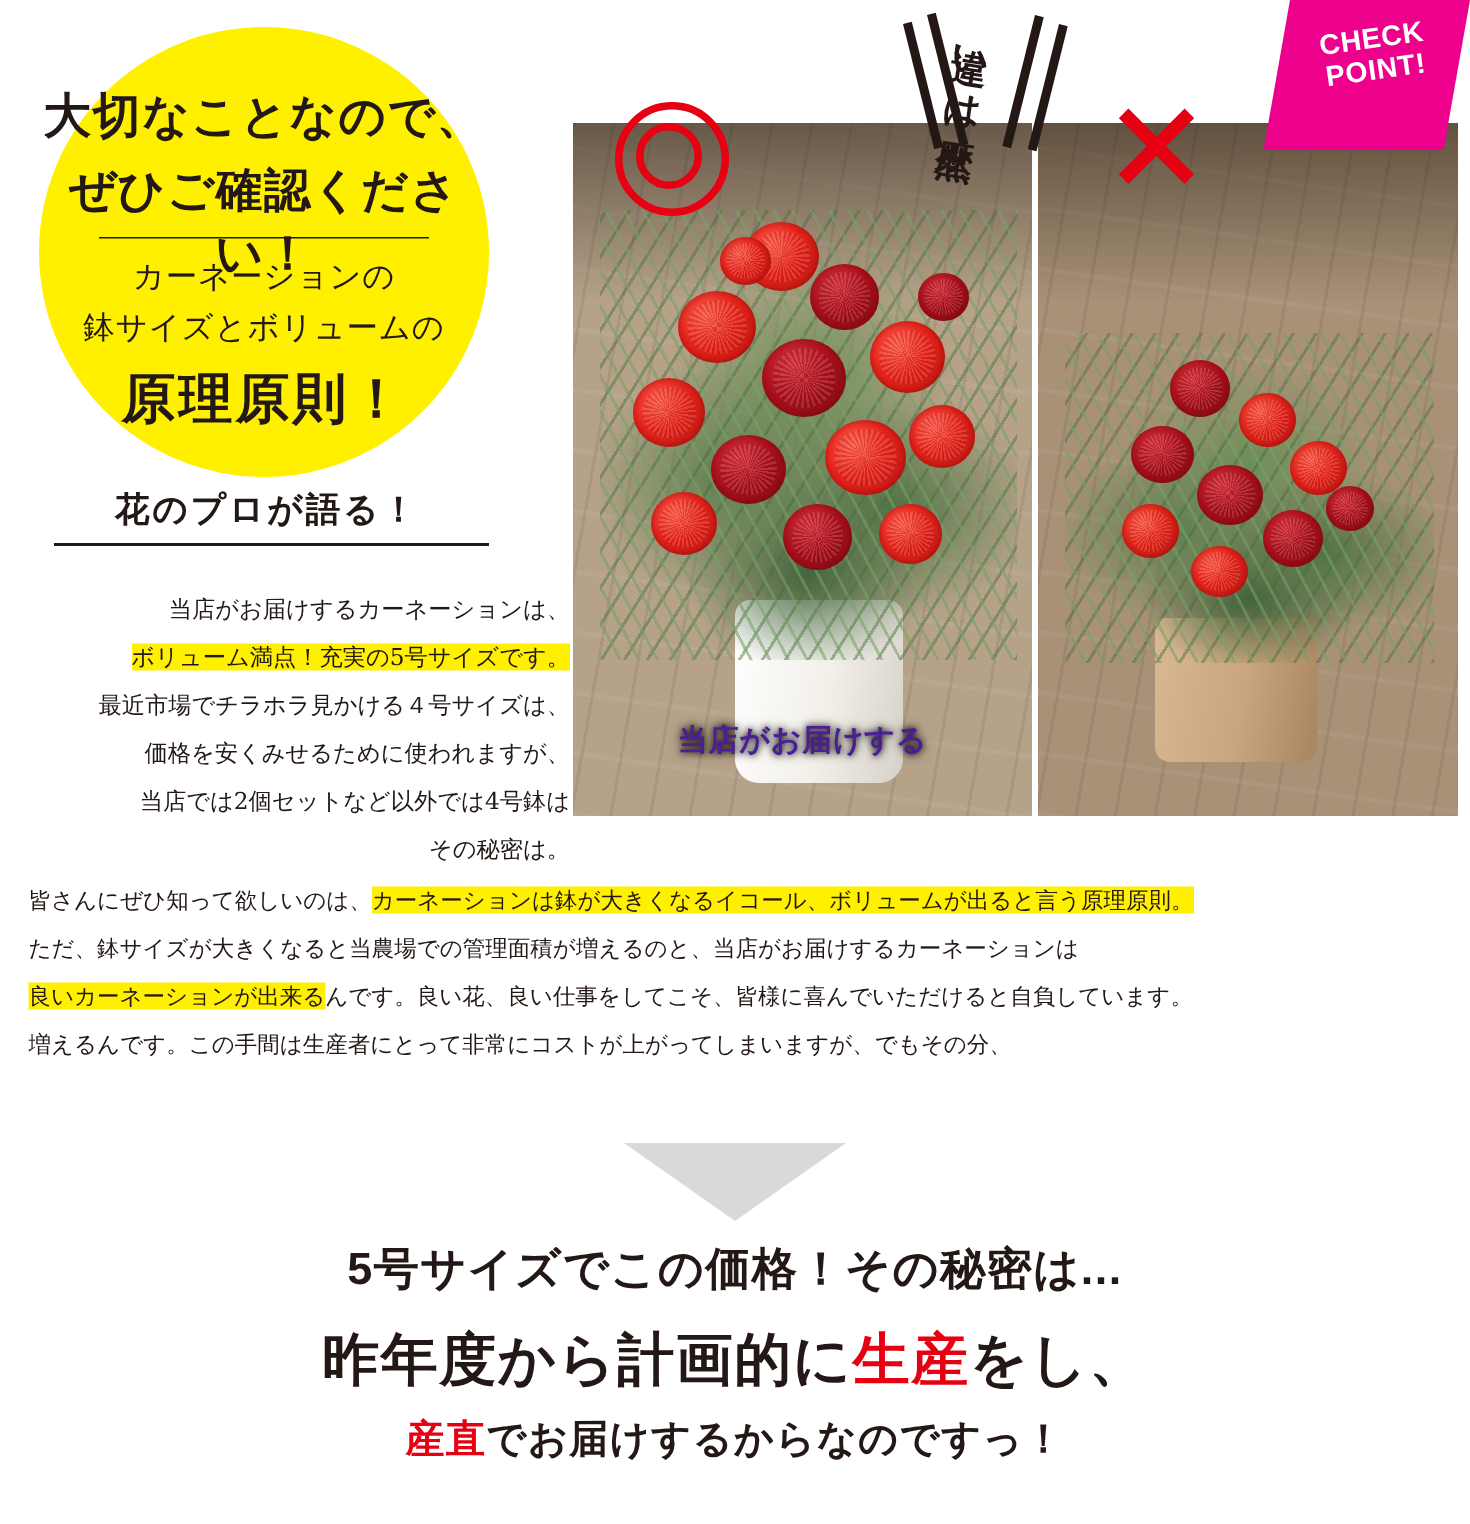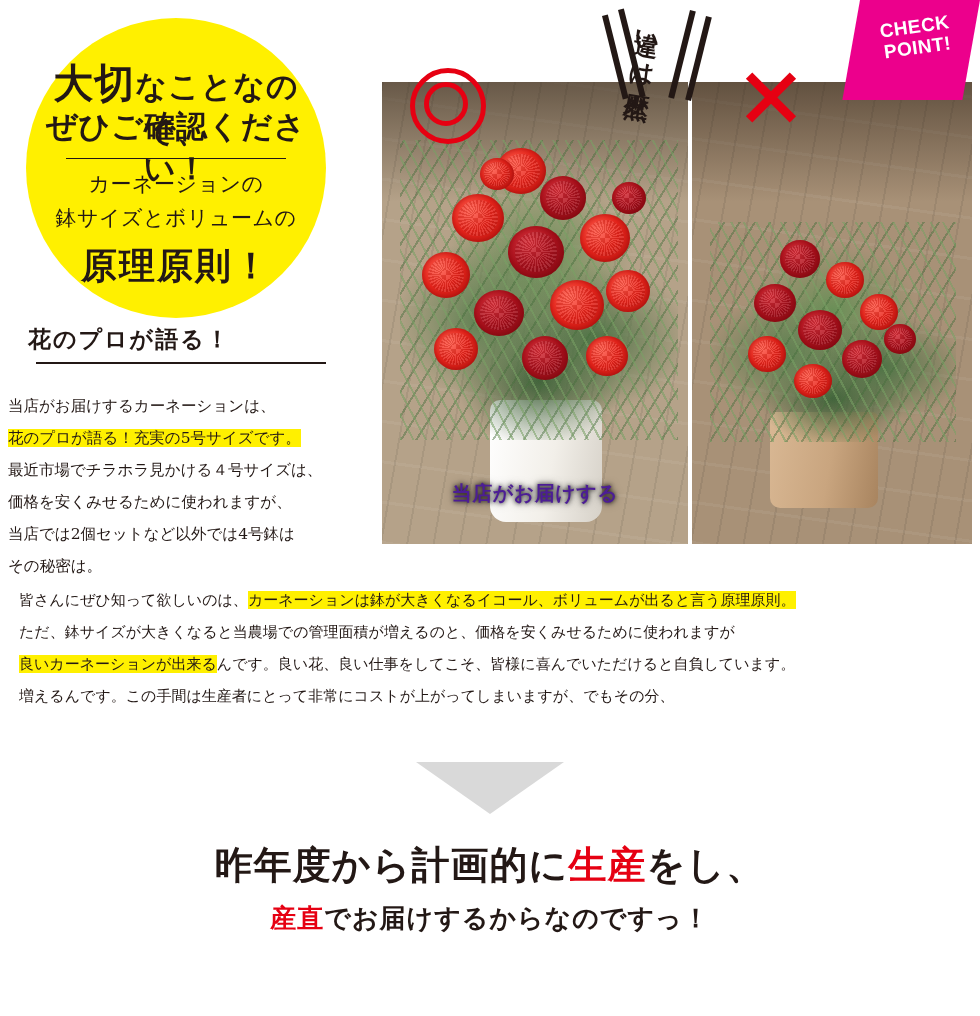--- a/index.html
+++ b/index.html
@@ -63,21 +63,21 @@
   }
   .ct-l1 {
     position: absolute;
     top: 38px;
     width: 300px;
     font-size: 31px;
     font-weight: bold;
     letter-spacing: 1px;
   }
   .ct-l1 .big {
-    font-size: 40px;
+    font-size: 32px;
   }
   .ct-l2 {
     position: absolute;
     top: 88px;
     width: 300px;
     font-size: 31px;
     font-weight: bold;
     letter-spacing: 1px;
   }
   .ct-rule {
@@ -109,20 +109,21 @@
     font-weight: bold;
     letter-spacing: 2px;
   }
 
   
   .pro-talk {
     position: absolute;
     left: 28px;
     top: 324px;
     width: 300px;
+    text-align: center;
     font-family: "DejaVu Serif", serif;
     font-size: 23px;
     font-weight: bold;
     letter-spacing: 2px;
     color: #231815;
     z-index: 6;
   }
   .pro-talk-rule {
     position: absolute;
     left: 36px;
@@ -137,21 +138,21 @@
     position: absolute;
     left: 8px;
     top: 390px;
     width: 372px;
     font-family: "DejaVu Serif", serif;
     font-size: 15.5px;
     line-height: 32px;
     color: #231815;
     z-index: 6;
   }
-  .left-copy div { white-space: nowrap; }
+  .left-copy div { white-space: nowrap; text-align: right; }
   .hl {
     background: #fff000;
   }
 
   
   .photos {
     position: absolute;
     left: 382px;
     top: 82px;
     width: 590px;
@@ -440,21 +441,21 @@
   <div class="ct-l3">カーネーションの</div>
   <div class="ct-l4">鉢サイズとボリュームの</div>
   <div class="ct-l5">原理原則！</div>
 </div>
 
 <div class="pro-talk">花のプロが語る！</div>
 <div class="pro-talk-rule"></div>
 
 <div class="left-copy">
   <div><span>当店がお届けするカーネーションは、</span></div>
-  <div><span class="hl">花のプロが語る！充実の5号サイズです。</span></div>
+  <div><span class="hl">ボリューム満点！充実の5号サイズです。</span></div>
   <div><span>最近市場でチラホラ見かける４号サイズは、</span></div>
   <div><span>価格を安くみせるために使われますが、</span></div>
   <div><span>当店では2個セットなど以外では4号鉢は</span></div>
   <div><span>その秘密は。</span></div>
 </div>
 
 <div class="photos">
 
   <div class="photo photo-left">
     <div class="ground"></div>
@@ -521,32 +522,33 @@
   <div class="diff-bar db3"></div>
   <div class="diff-bar db4"></div>
   <div class="diff-text">違いは歴然！</div>
 </div>
 
 <div class="wide-copy">
   <div>
     <span>皆さんにぜひ知って欲しいのは、</span><span class="hl">カーネーションは鉢が大きくなるイコール、ボリュームが出ると言う原理原則。</span>
   </div>
   <div>
-    <span>ただ、鉢サイズが大きくなると当農場での管理面積が増えるのと、価格を安くみせるために使われますが</span>
+    <span>ただ、鉢サイズが大きくなると当農場での管理面積が増えるのと、当店がお届けするカーネーションは</span>
   </div>
   <div>
     <span class="hl">良いカーネーションが出来る</span><span>んです。良い花、良い仕事をしてこそ、皆様に喜んでいただけると自負しています。</span>
   </div>
   <div>
     <span>増えるんです。この手間は生産者にとって非常にコストが上がってしまいますが、でもその分、</span>
   </div>
 </div>
 
 <div class="arrow"></div>
 
 <div class="bottom">
+  <div class="b1">5号サイズでこの価格！その秘密は...</div>
   <div class="b2">
     <span>昨年度から計画的に</span><span class="red">生産</span><span>をし、</span>
   </div>
   <div class="b3">
     <span class="red">産直</span><span>でお届けするからなのですっ！</span>
   </div>
 </div>
 
 </body></html>

